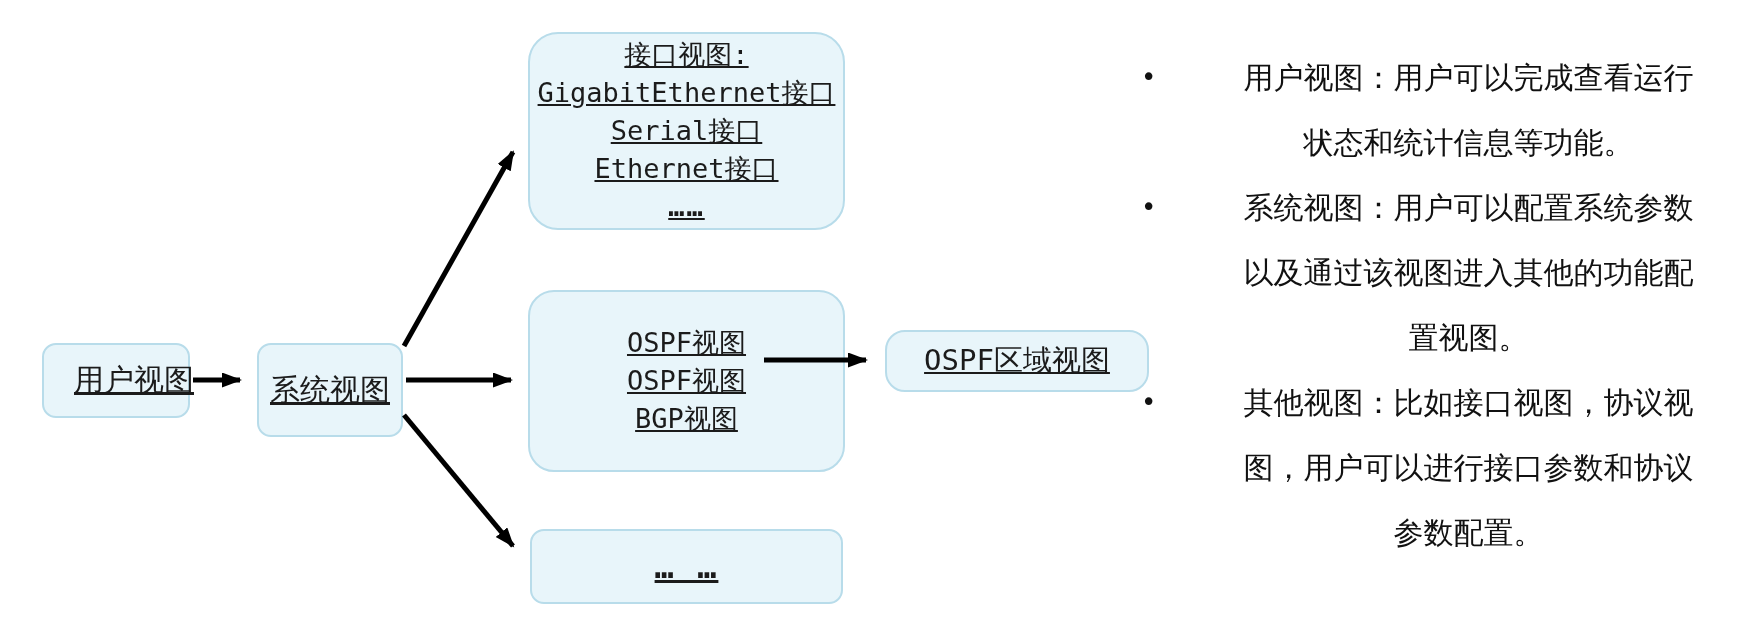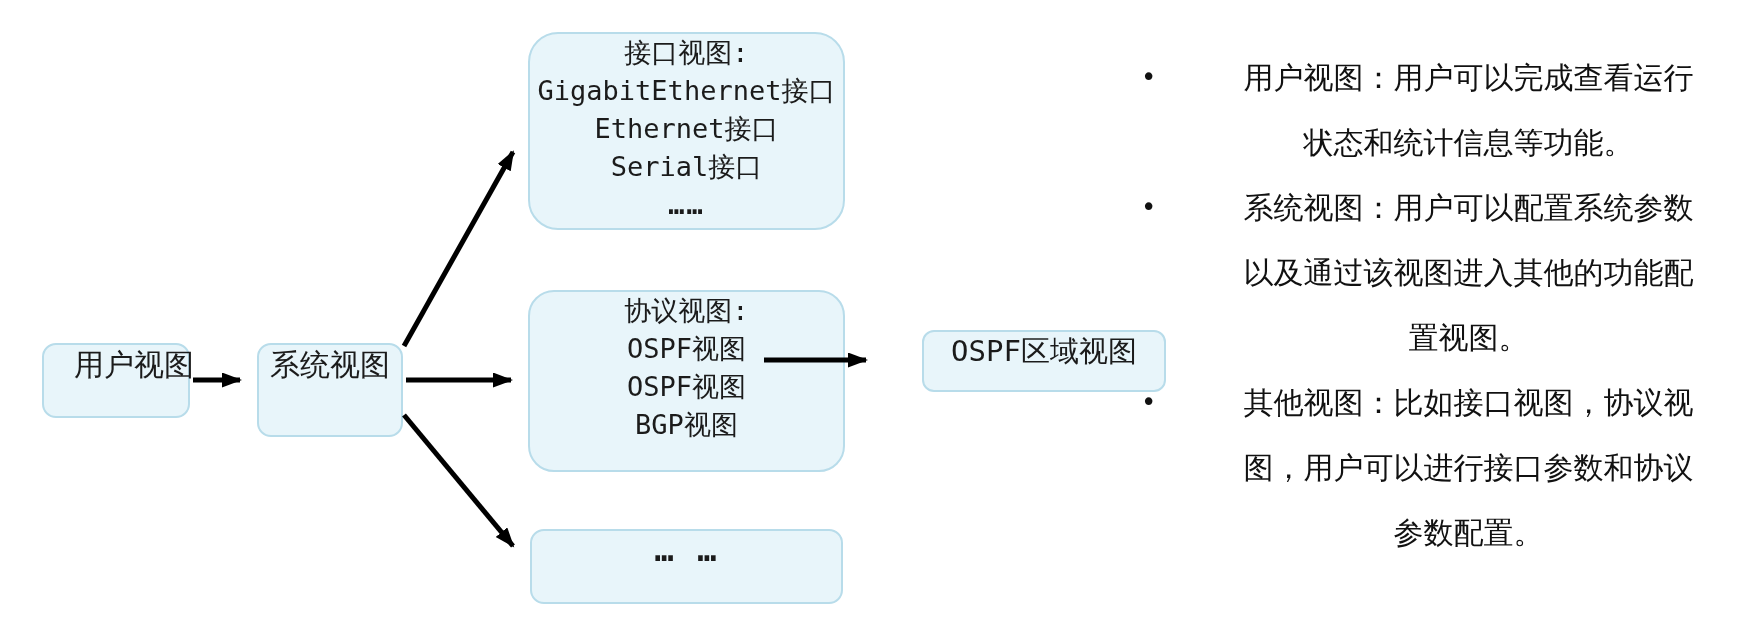--- a/index.html
+++ b/index.html
@@ -12,30 +12,32 @@
     overflow:hidden;
   }
   .node{
     position:absolute;
     background:#e8f5fa;
     border:2px solid #b8dcea;
     box-sizing:border-box;
     display:flex;
     flex-direction:column;
     align-items:center;
+    justify-content:center;
     text-align:center;
     color:#1b1b1b;
+    text-decoration:underline;
   }
   .node .line{white-space:nowrap;}
   .node-user   {left:42px;  top:343px; width:148px; height:75px; border-radius:14px; font-size:30px;padding-left:36px;}
   .node-system {left:257px; top:343px; width:146px; height:94px; border-radius:14px; font-size:30px;}
   .node-interface{left:528px; top:32px;  width:317px; height:198px; border-radius:30px; font-size:27px; line-height:38px;}
   .node-protocol {left:528px; top:290px; width:317px; height:182px; border-radius:26px; font-size:27px; line-height:38px;}
   .node-other  {left:530px; top:529px; width:313px; height:75px; border-radius:14px; font-size:32px; font-weight:bold; letter-spacing:4px;}
-  .node-ospfarea{left:885px; top:330px; width:244px; height:62px; border-radius:12px; font-size:29px;margin-left:37px;}
+  .node-ospfarea{left:885px; top:330px; width:264px; height:62px; border-radius:20px; font-size:29px;}
   .dots{font-weight:bold; letter-spacing:2px;}
   svg.arrows{position:absolute; left:0; top:0; pointer-events:none;}
   .notes{
     position:absolute; left:1137px; top:45px; width:620px;
     font-family:"DejaVu Sans",sans-serif;
     font-size:30px; line-height:65px; color:#111111;
     list-style:none; margin:0; padding:0;
   }
   .notes li{position:relative; padding-left:43px;}
   .notes .bullet{
@@ -53,27 +55,26 @@
     <div class="line">用户视图</div>
   </div>
 
   <div class="node node-system">
     <div class="line">系统视图</div>
   </div>
 
   <div class="node node-interface">
     <div class="line">接口视图:</div>
     <div class="line">GigabitEthernet接口</div>
+    <div class="line">Serial接口</div>
     <div class="line">Ethernet接口</div>
-    <div class="line">Serial接口</div>
     <div class="line dots">……</div>
   </div>
 
   <div class="node node-protocol">
-    <div class="line">协议视图:</div>
     <div class="line">OSPF视图</div>
     <div class="line">OSPF视图</div>
     <div class="line">BGP视图</div>
   </div>
 
   <div class="node node-other">
     <div class="line dots">… …</div>
   </div>
 
   <div class="node node-ospfarea">

